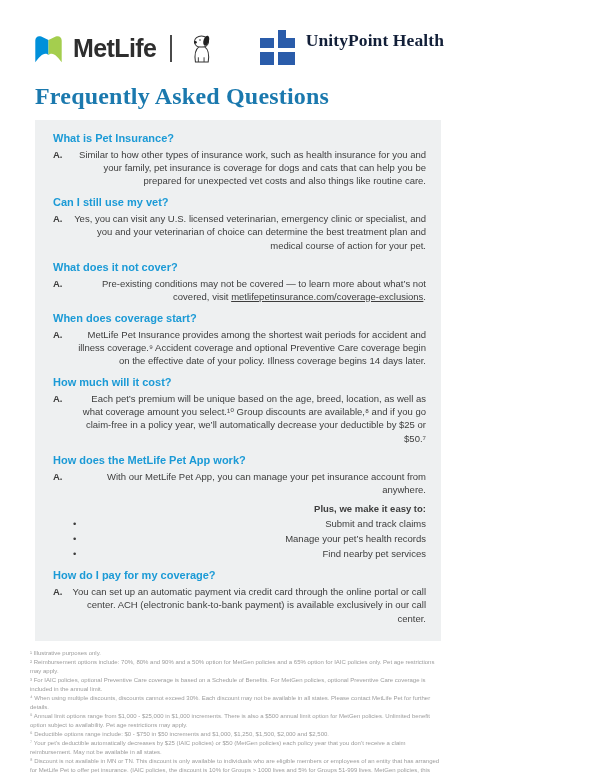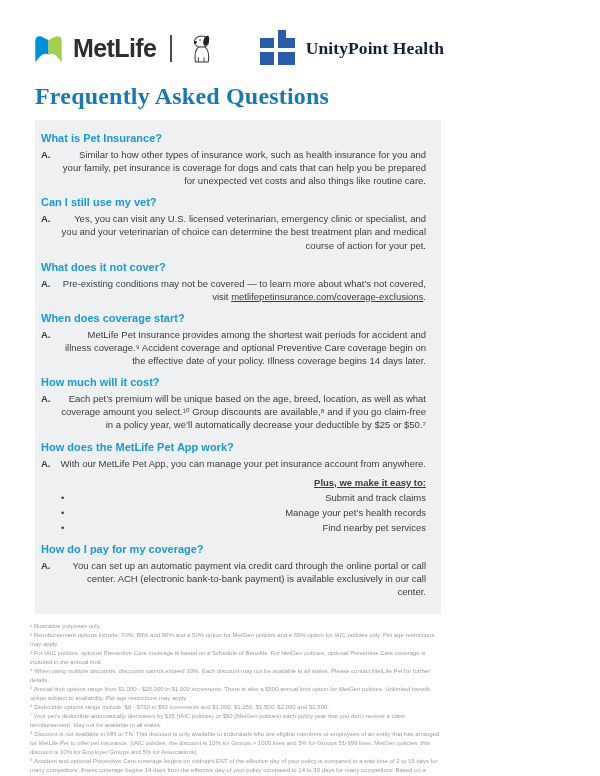--- a/index.html
+++ b/index.html
@@ -18,47 +18,47 @@
   }
   .brand-left { display: flex; align-items: center; }
   .ml-logo { width: 33px; height: 33px; display: block; }
   .ml-wordmark {
     font-size: 25px; font-weight: bold; color: #2e2e2e; letter-spacing: -0.6px;
     margin-left: 8px;
   }
   .brand-divider { width: 2px; height: 27px; background: #4a4a4a; margin: 0 12px 0 14px; }
   .ml-product { font-size: 22px; color: #4fa4d9; font-weight: 400; letter-spacing: 0.2px; }
   .snoopy { width: 27px; height: 30px; margin-left: 5px; margin-top: 2px; }
-  .brand-right { display: flex; align-items: center; }
+  .brand-right { display: flex; }
   .up-logo { width: 37px; height: 36px; display: block; }
   .up-name {
     font-family: "Liberation Serif", "DejaVu Serif", serif;
     font-size: 17.5px; font-weight: bold; color: #121f38; margin-left: 9px;
     letter-spacing: 0.1px;
   }
 
   
   .page-title {
     font-family: "Liberation Serif", "DejaVu Serif", serif;
     font-size: 24px; font-weight: bold; color: #1b79ae;
     margin: 17px 0 10px 35px; letter-spacing: 0.2px;
   }
 
   
   .faq-box {
-    margin: 8px 35px; background: #eef0f1; padding: 12px 15px 16px 6px;
+    margin: 8px 35px; background: #eef0f1; padding: 12px 15px 16px 18px;
   }
   .qa { margin-top: 9px; }
   .qa:first-child { margin-top: 0; }
   .q-head { color: #1b9ad6; font-size: 11px; font-weight: bold; margin-bottom: 4px; }
   .answer { display: flex; font-size: 9.5px; line-height: 1.38; color: #3d3d3d; }
   .a-prefix { font-weight: bold; width: 18px; flex-shrink: 0; }
   .a-text { flex: 1; max-width: 500px; text-align: right; }
   .a-link { color: #3d3d3d; text-decoration: underline; }
-  .a-sub { font-weight: bold; margin-top: 6px; text-decoration: underline; }
+  .a-sub { font-weight: bold; margin-top: 6px; }
   .a-bullets { list-style: none; margin-top: 2px; }
   .a-bullets li { padding-left: 14px; position: relative; margin-top: 2px; }
   .a-bullets li::before { content: "•"; position: absolute; left: 2px; top: 0; }
 
   
   .fineprint {
     margin: 7px 30px 0 30px; font-size: 6px; line-height: 1.5; color: #9c9c9c;
   }
   .fineprint p { margin: 0; }
   .legal-para { margin-top: 9px !important; }

